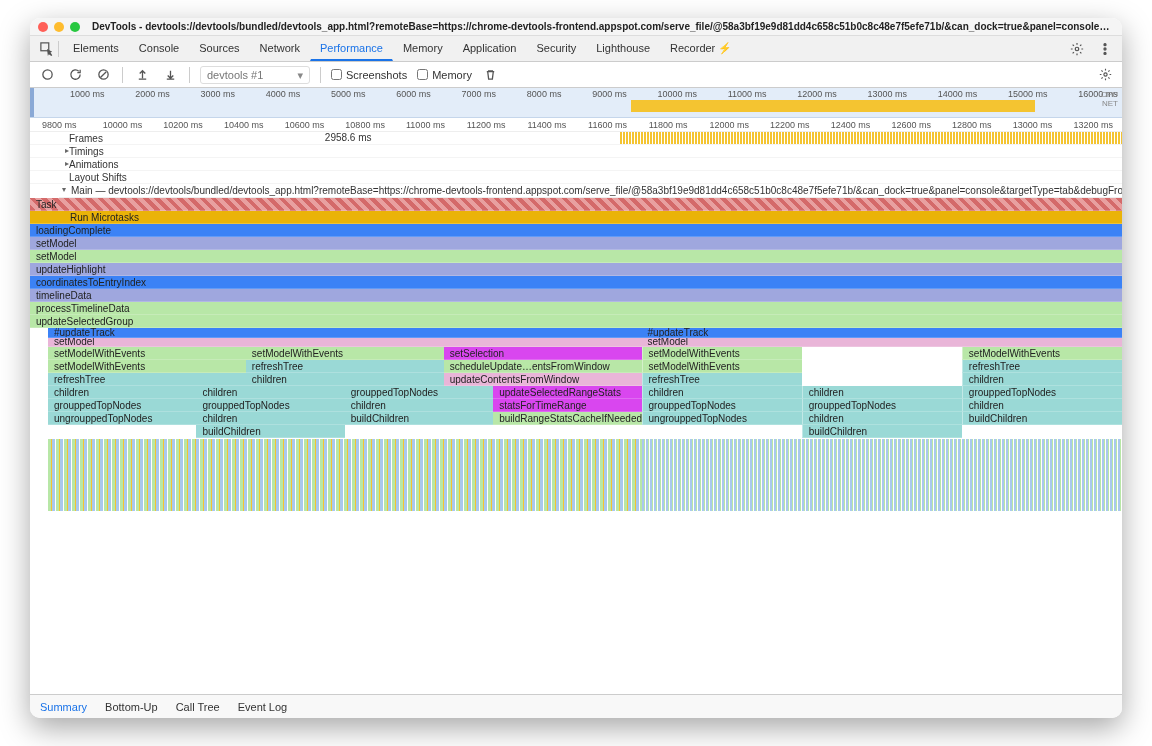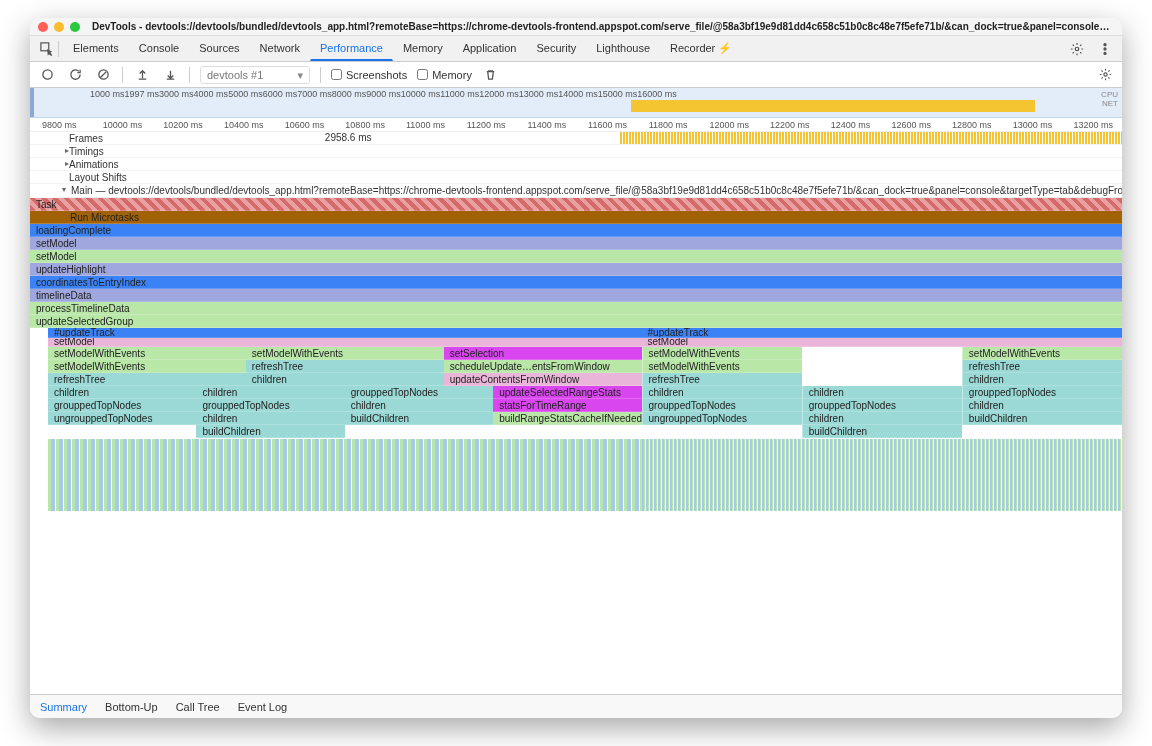--- a/index.html
+++ b/index.html
@@ -17,21 +17,21 @@
 .tab.active{color:#1a73e8; border-bottom:2px solid #1a73e8;}
 .sub-toolbar{height:26px;display:flex;align-items:center;gap:10px;padding:0 8px;border-bottom:1px solid #ccc;background:#fff;}
 .sub-toolbar .ico{width:18px;height:18px;display:flex;align-items:center;justify-content:center;color:#555;}
 .sub-toolbar .ico svg{width:13px;height:13px;}
 .divider{width:1px;height:16px;background:#ccc;}
 .select-box{font-size:11px;color:#777;padding:2px 22px 2px 6px;border:1px solid #ddd;border-radius:3px;position:relative;min-width:110px;}
 .select-box::after{content:"▾";position:absolute;right:6px;color:#888;}
 .chk{display:flex;align-items:center;gap:4px;font-size:11px;color:#333;}
 .chk input{width:11px;height:11px;}
 .overview{background:#e3edf9;height:30px;position:relative;border-bottom:1px solid #c5d6eb;}
-.overview-ticks{display:flex;font-size:9px;color:#555;padding:1px 4px 0 40px;margin-left:20px;}
+.overview-ticks{display:flex;font-size:9px;color:#555;justify-content:space-between;padding:1px 4px 0 40px;}
 .overview-bar{position:absolute;left:0;right:0;top:12px;height:12px;background:linear-gradient(to right,#e3edf9 0 55%,#f4c431 55% 92%,#e3edf9 92% 100%);}
 .overview-labels{position:absolute;right:4px;top:2px;font-size:8px;color:#888;text-align:right;line-height:9px;}
 .handles{position:absolute;top:0;bottom:0;}
 .handle{position:absolute;top:0;bottom:0;width:4px;background:#8aa9d6;}
 .ruler{height:14px;display:flex;align-items:center;font-size:9px;color:#555;background:#fff;border-bottom:1px solid #eee;}
 .ruler span{flex:1;text-align:left;padding-left:12px;}
 .tracks{display:flex;flex-direction:column;background:#fff;}
 .track-row{height:13px;display:flex;align-items:center;border-bottom:1px solid #f4f4f4;position:relative;}
 .track-label{width:100%;padding-left:10px;font-size:10px;color:#333;position:absolute;z-index:2;margin-left:29px;}
 .track-label.arrow::before{content:"▸";position:absolute;left:6px;font-size:8px;color:#666;}
@@ -39,21 +39,21 @@
 .track-strip{position:absolute;left:0;right:0;top:0;bottom:0;}
 .frames-strip{background:repeating-linear-gradient(to right,#f4c431 0 2px,#fff 2px 3px);left:54%;right:0;}
 .main-header{font-size:10px;color:#333;padding:1px 6px;background:#fff;border-bottom:1px solid #eee;white-space:nowrap;overflow:hidden;text-overflow:ellipsis;}
 .flame{position:relative;flex:1;overflow:hidden;display:flex;}
 .flame-left{width:56%;display:flex;flex-direction:column;}
 .flame-right{width:44%;display:flex;flex-direction:column;}
 .fbar{height:13px;font-size:10px;color:#222;padding-left:6px;white-space:nowrap;overflow:hidden;border-bottom:1px solid rgba(255,255,255,0.2);display:flex;align-items:center;}
 .frow{height:13px;display:flex;}
 .frow .fbar{flex:1;}
 .c-task{background:repeating-linear-gradient(45deg,#d46a6a 0 4px,#e8a0a0 4px 8px);}
-.c-yellow{background:#a16207;padding-left:40px;}
+.c-yellow{background:#eab308;padding-left:40px;}
 .c-purple{background:#3b82f6;}
 .c-purple2{background:#9fa7de;}
 .c-green{background:#b8e7a7;}
 .c-teal{background:#9ad9d6;}
 .c-pink{background:#e9b5d8;}
 .c-lpurple{background:#d946ef;}
 .indent1{margin-left:18px;}
 .fill-rest2{background:repeating-linear-gradient(to right,#b8e7a7 0 3px,#f4c431 3px 4px,#a9c8ee 4px 7px,#fff 7px 8px);}
 .fill-pane{height:100px;margin-top:1px;}
 .rcol{display:flex;flex-direction:column;}
@@ -167,21 +167,21 @@
             <circle cx="8" cy="8" r="2"></circle>
             <path d="M8 1v2M8 13v2M1 8h2M13 8h2M3 3l1.5 1.5M11.5 11.5L13 13M13 3l-1.5 1.5M4.5 11.5L3 13"></path>
           </svg>
         </div>
     </div>
   </div>
 
   <div class="overview">
     <div class="overview-ticks" id="ovticks">
         <span>1000 ms</span>
-        <span>1997 ms</span>
+        <span>2000 ms</span>
         <span>3000 ms</span>
         <span>4000 ms</span>
         <span>5000 ms</span>
         <span>6000 ms</span>
         <span>7000 ms</span>
         <span>8000 ms</span>
         <span>9000 ms</span>
         <span>10000 ms</span>
         <span>11000 ms</span>
         <span>12000 ms</span>

